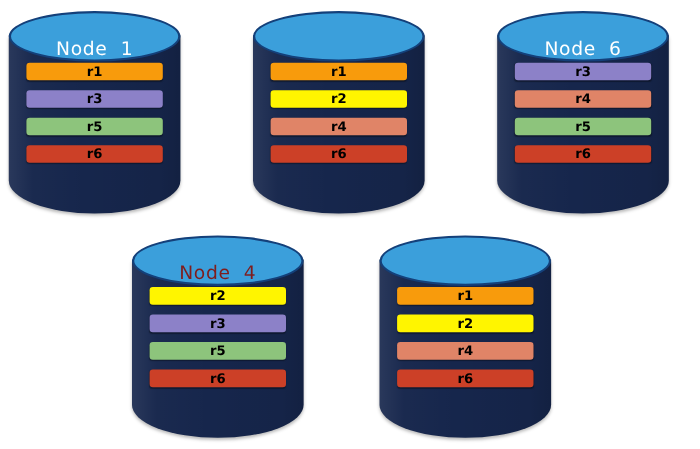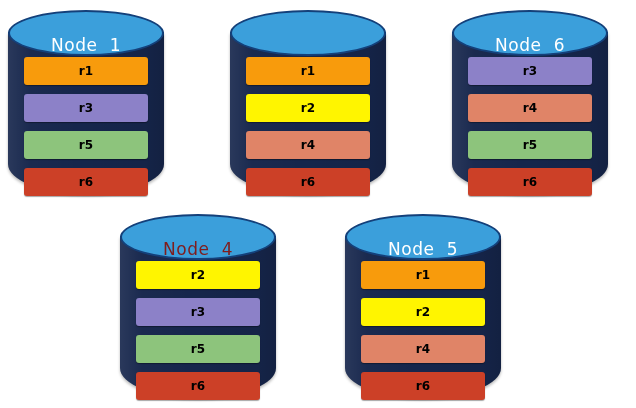--- a/index.html
+++ b/index.html
@@ -88,21 +88,21 @@
 
   .replicas {
     position: absolute;
     left: 16px;
     top: 47px;
     width: 124px;
     z-index: 3;
   }
 
   .replica {
-    height: 28px;
+    height: 16px;
     margin-bottom: 9px;
     border-radius: 3px;
     position: relative;
     box-shadow: 0 1px 1px rgba(0,0,0,0.35);
   }
   .replica:last-child { margin-bottom: 16px; }
 
   .replica-label {
     position: absolute;
     left: 0; right: 0;
@@ -196,21 +196,20 @@
         </div>
         <div class="replica" style="background: rgb(204, 64, 39);">
           <span class="replica-label" style="color: rgb(0, 0, 0);">r6</span>
         </div>
       </div>
     </div>
     <div class="node" style="left: 345px; top: 214px;">
       <div class="cyl-body" style="background: rgb(22, 38, 76);"></div>
       <div class="cyl-shade"></div>
       <div class="cyl-top" style="background: rgb(59, 159, 219); border-color: rgb(20, 64, 122);"></div>
-      <div class="node-label" style="color: rgb(255, 255, 255);">Node  5</div>
       <div class="replicas">
         <div class="replica" style="background: rgb(248, 155, 12);">
           <span class="replica-label" style="color: rgb(0, 0, 0);">r1</span>
         </div>
         <div class="replica" style="background: rgb(255, 245, 0);">
           <span class="replica-label" style="color: rgb(0, 0, 0);">r2</span>
         </div>
         <div class="replica" style="background: rgb(224, 132, 103);">
           <span class="replica-label" style="color: rgb(0, 0, 0);">r4</span>
         </div>

